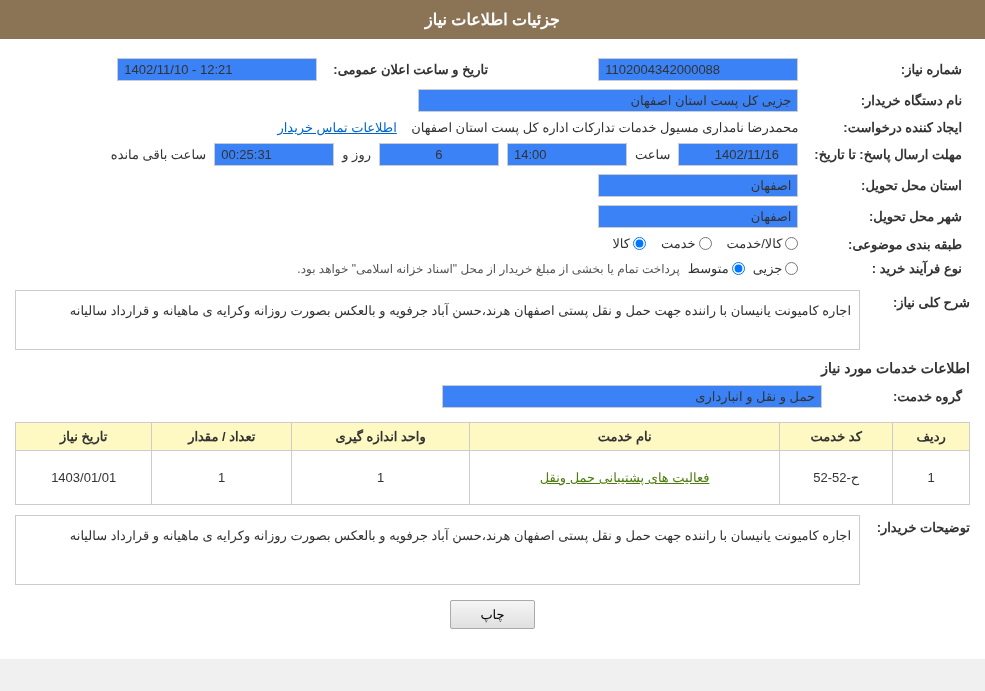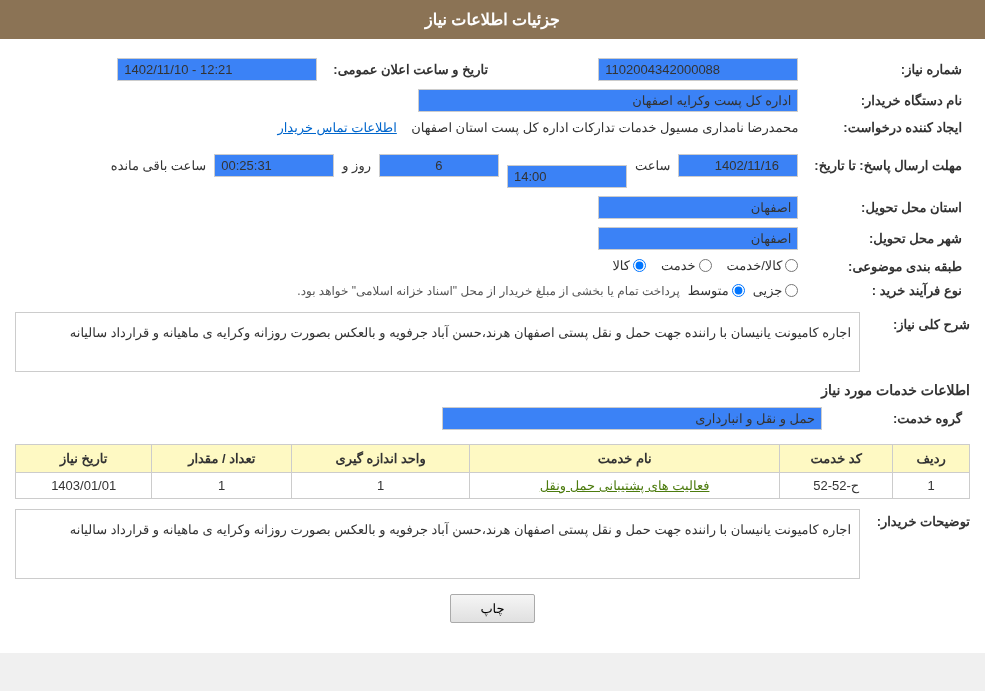--- a/index.html
+++ b/index.html
@@ -85,21 +85,21 @@
     }
     .service-table th {
       background: #fef9c3;
       border: 1px solid #ccc;
       padding: 6px 8px;
       text-align: center;
       font-weight: bold;
     }
     .service-table td {
       border: 1px solid #ccc;
-      padding: 5px 8px;
+      padding: 19px 8px;
       text-align: center;
     }
     .service-link {
       color: #4d7c0f;
       text-decoration: underline;
     }
     .buyer-notes-box {
       border: 1px solid #ccc;
       padding: 8px;
       background: #fff;
@@ -169,40 +169,40 @@
         </td>
         <td class="label-cell">تاریخ و ساعت اعلان عمومی:</td>
         <td class="value-cell">
           <div class="input-box input-medium" style="text-align:left; direction:ltr;">1402/11/10 - 12:21</div>
         </td>
       </tr>
 
       <tr>
         <td class="label-cell">نام دستگاه خریدار:</td>
         <td class="value-cell" colspan="3">
-          <div class="input-box input-large">اداره کل پست وکرایه اصفهان</div>
+          <div class="input-box input-large">جزیی کل پست استان اصفهان</div>
         </td>
       </tr>
 
       <tr>
         <td class="label-cell">ایجاد کننده درخواست:</td>
         <td class="value-cell" colspan="3">
           <span>محمدرضا نامداری مسیول خدمات تدارکات اداره کل پست استان اصفهان</span>
           &nbsp;&nbsp;
           <span class="link-blue">اطلاعات تماس خریدار</span>
         </td>
       </tr>
 
       <tr>
         <td class="label-cell">مهلت ارسال پاسخ: تا تاریخ:</td>
         <td class="value-cell" colspan="3">
           <div class="flex-row">
             <div class="input-box" style="width:120px; text-align:center; direction:ltr;padding-left:23px;">1402/11/16</div>
             <span>ساعت</span>
-            <div class="input-box" style="width:70px; text-align:left; direction:ltr;margin-top:22px;">14:00</div>
+            <div class="input-box" style="width:70px; text-align:left; direction:ltr;">14:00</div>
             <div class="input-box" style="width:40px; text-align:center;">6</div>
             <span>روز و</span>
             <div class="input-box" style="width:80px; text-align:left; direction:ltr;">00:25:31</div>
             <span>ساعت باقی مانده</span>
           </div>
         </td>
       </tr>
 
       <tr>
         <td class="label-cell">استان محل تحویل:</td>

